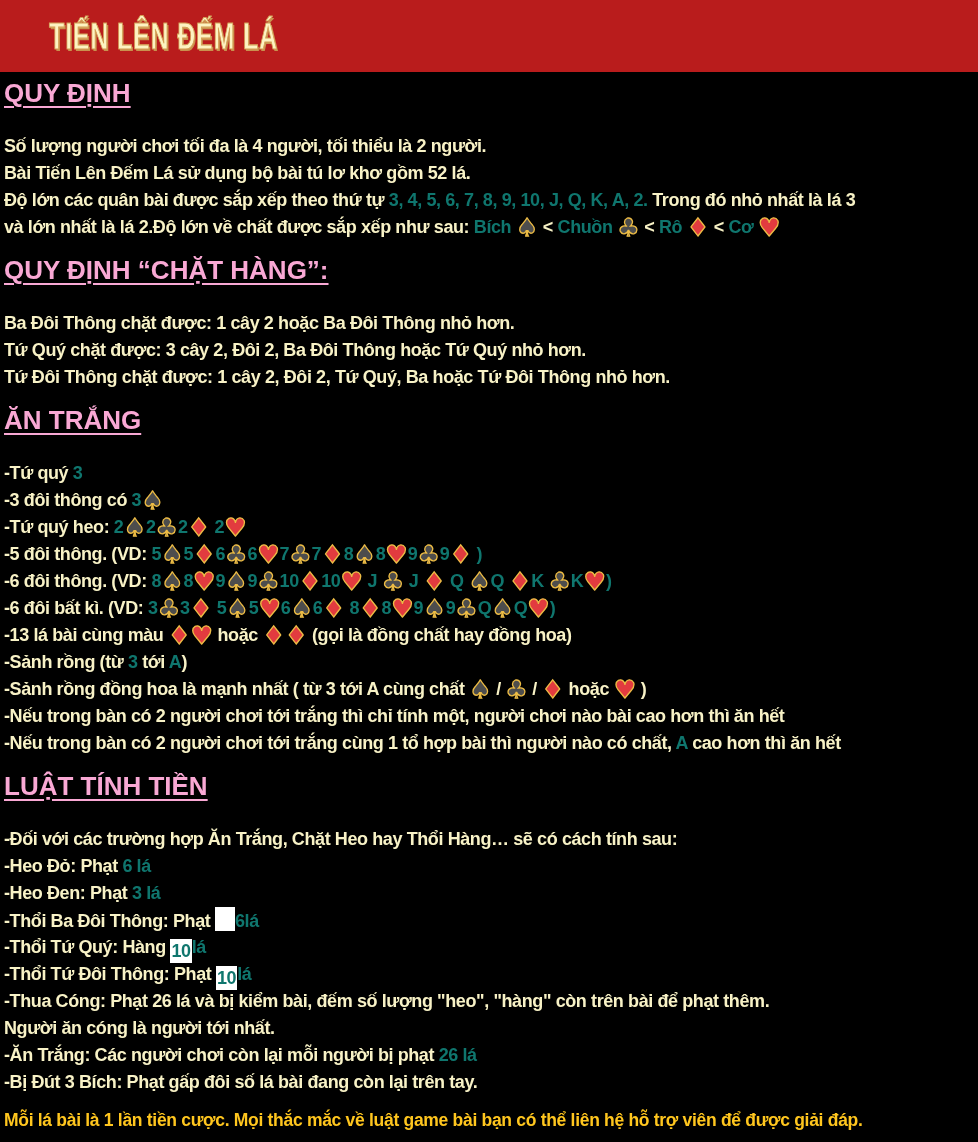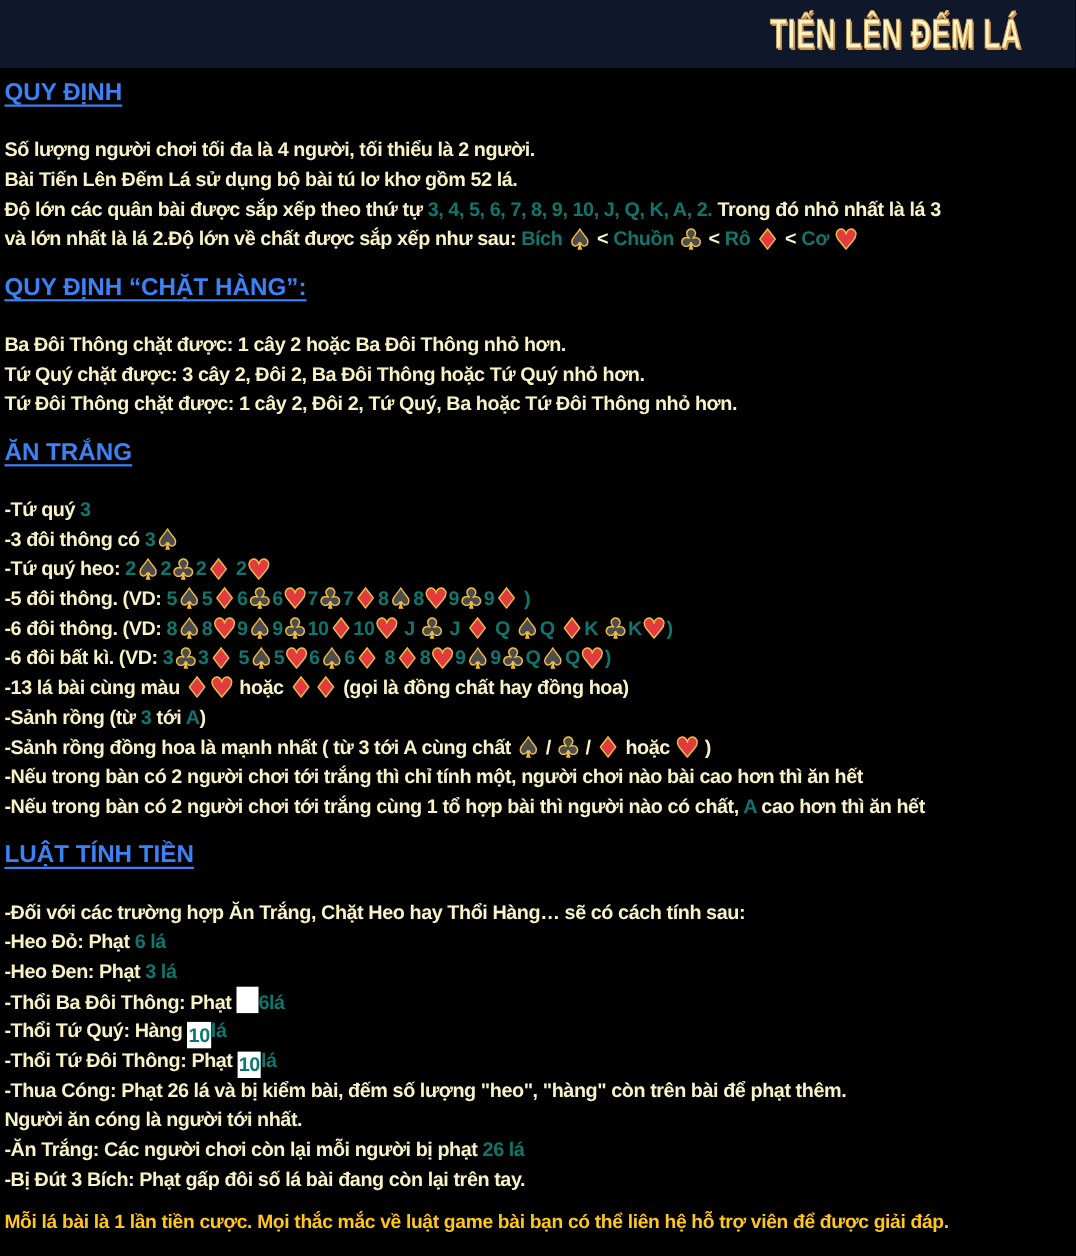--- a/index.html
+++ b/index.html
@@ -10,49 +10,49 @@
   .page {
     position: relative;
     width: 978px;
     height: 1142px;
     background: #000000;
     overflow: hidden;
     font-family: "Liberation Sans", sans-serif;
   }
   .title-band {
     width: 100%;
-    height: 62px;
-    background: #0f172a;
+    height: 72px;
+    background: #b91c1c;
     display: flex;
     align-items: center;
-    justify-content: flex-end;
+    justify-content: flex-start;
   }
   .game-title {
     font-weight: bold;
     font-size: 36px;
     line-height: 36px;
     color: #fdf3c2;
     letter-spacing: 1px;
     transform: scaleX(0.70) scaleY(1.05);
     transform-origin: center;
     white-space: nowrap;
     text-shadow: 2px 2px 0 #c9914e;
     -webkit-text-stroke: 1px #d3a056;
   }
   .content {
     padding: 8px 4px 0 4px;
   }
   .rule-section { margin-top: 16px; }
   .rule-section:first-child { margin-top: 0; }
   .section-heading {
     margin: 0 0 26px 0;
-    font-size: 22px;
+    font-size: 26px;
     line-height: 27px;
     font-weight: bold;
-    color: #3b82f6;
+    color: #f9a8d4;
     text-decoration: underline;
     text-underline-offset: 4px;
     text-decoration-thickness: 2px;
     white-space: nowrap;
   }
   .rule-line {
     height: 27px;
     line-height: 27px;
     font-size: 18px;
     font-weight: bold;

